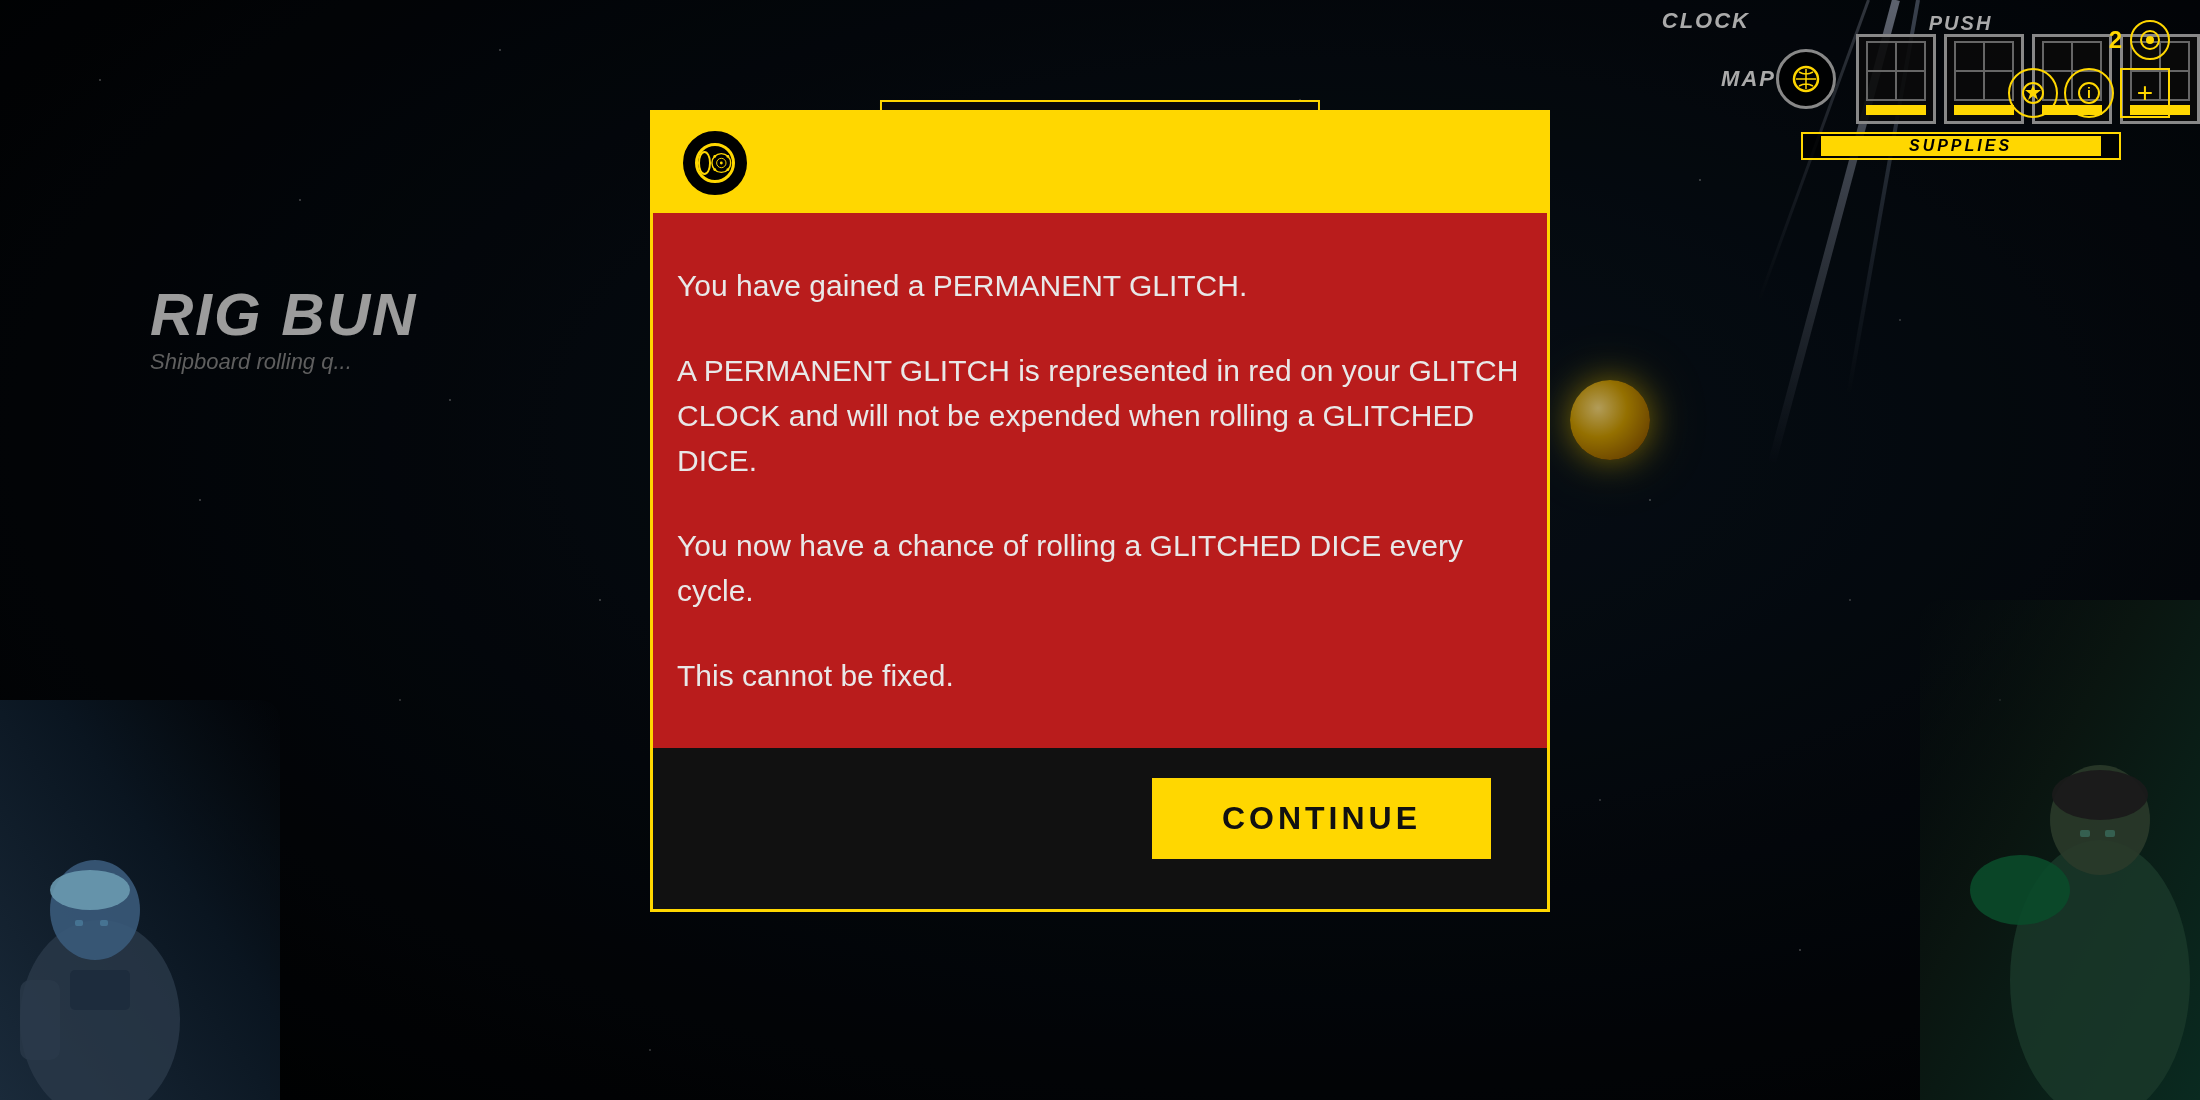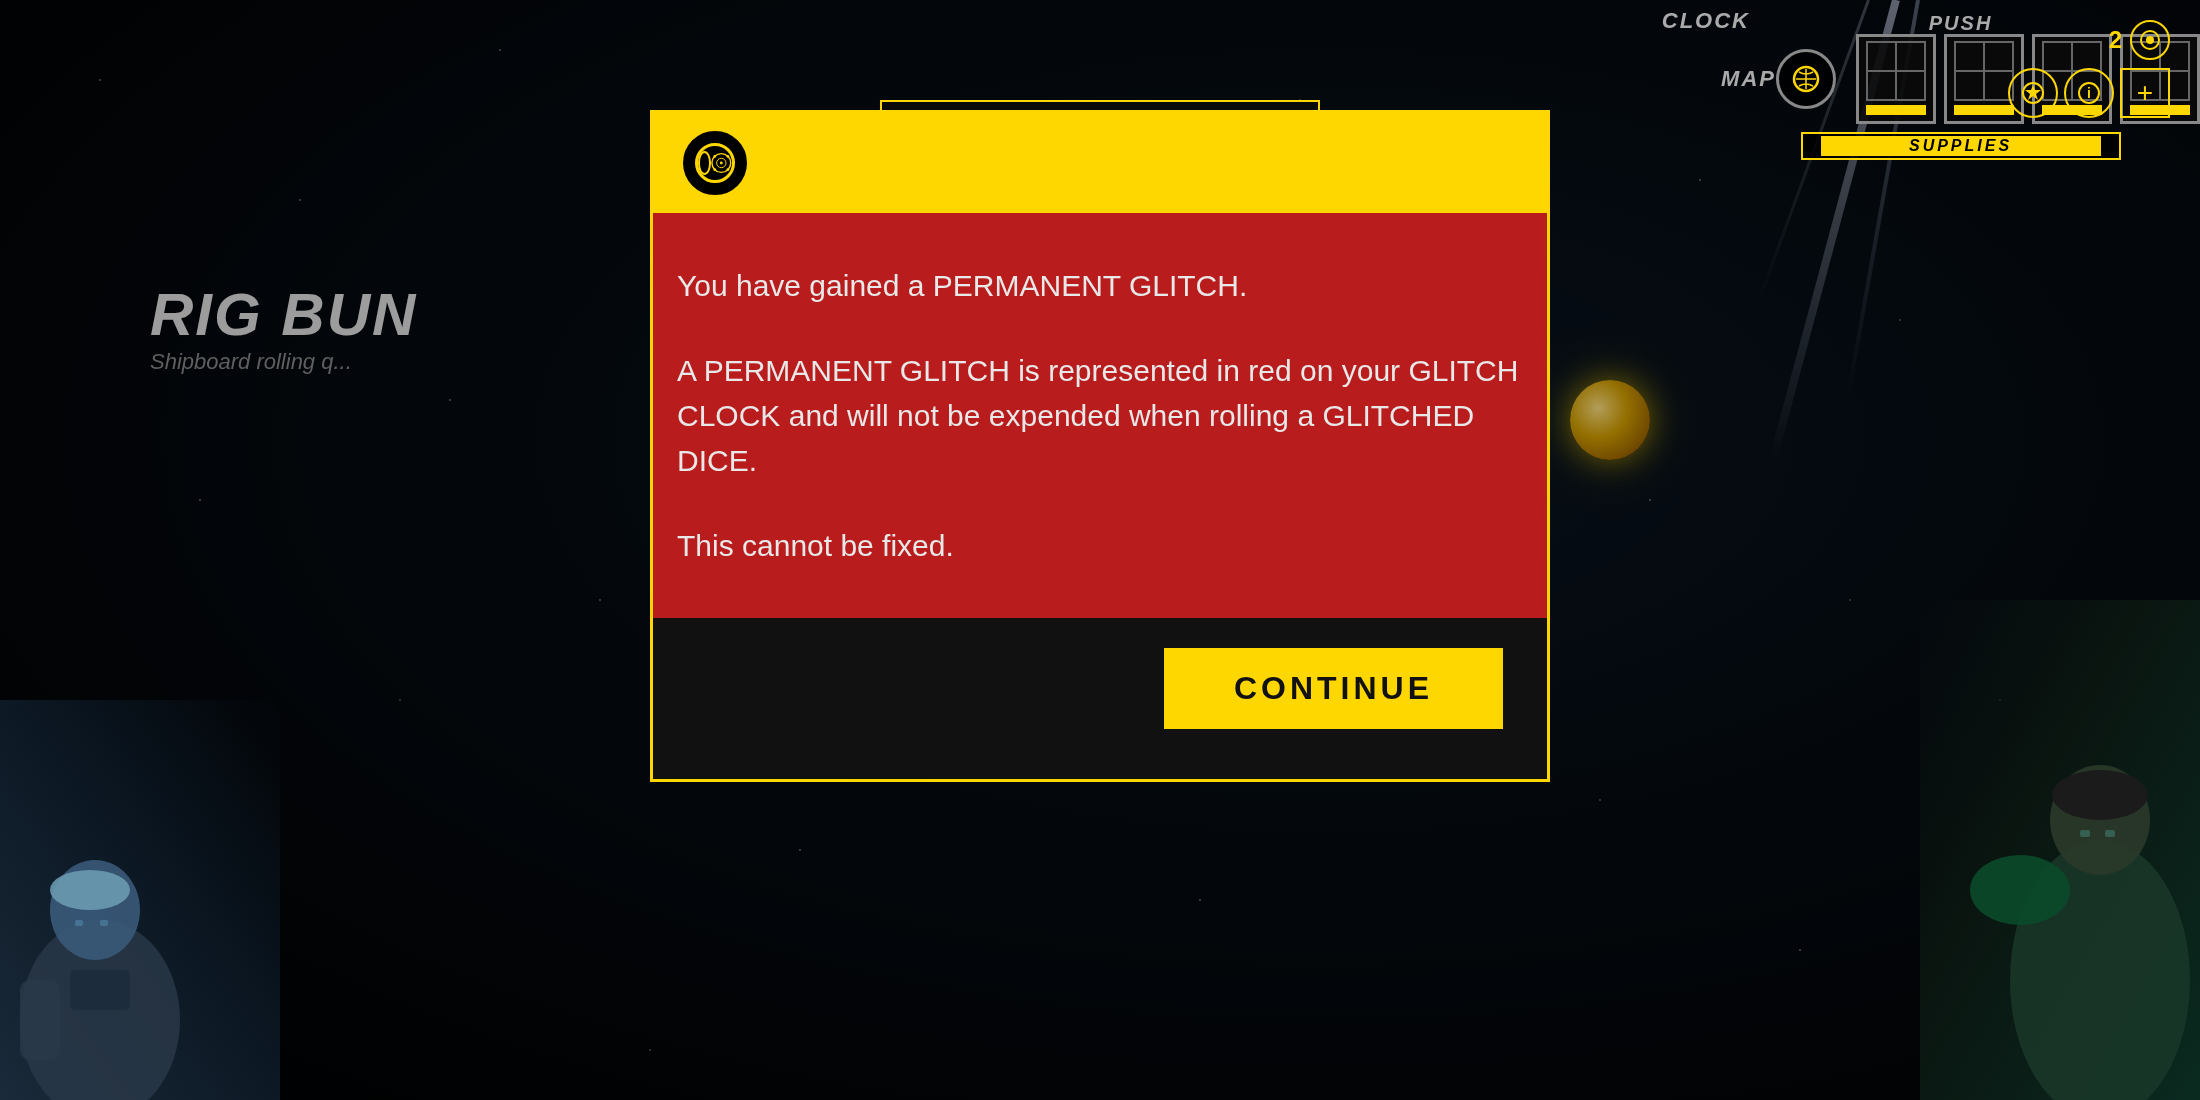--- a/index.html
+++ b/index.html
@@ -375,21 +375,21 @@
 
     .tutorial-text p {
       margin-bottom: 40px;
     }
 
     .tutorial-text p:last-child {
       margin-bottom: 0;
     }
 
     .tutorial-footer {
-      padding: 30px 44px 50px;
+      padding: 30px 56px 50px;
       display: flex;
       justify-content: flex-end;
       background: #111;
     }
 
     .continue-btn {
       background: #ffd700;
       border: none;
       padding: 22px 70px;
       font-size: 32px;
@@ -583,20 +583,21 @@
           <circle cx="36" cy="36" r="3" fill="#ffd700"></circle>
         </svg>
       </div>
     </div>
   </div>
 
   <div class="tutorial-body">
     <div class="tutorial-text">
       <p>You have gained a PERMANENT GLITCH.</p>
       <p>A PERMANENT GLITCH is represented in red on your GLITCH CLOCK and will not be expended when rolling a GLITCHED DICE.</p>
+      <p>You now have a chance of rolling a GLITCHED DICE every cycle.</p>
       <p>This cannot be fixed.</p>
     </div>
   </div>
 
   <div class="tutorial-footer">
     <button class="continue-btn">CONTINUE</button>
   </div>
 </div>
 
 <div class="watermark">

